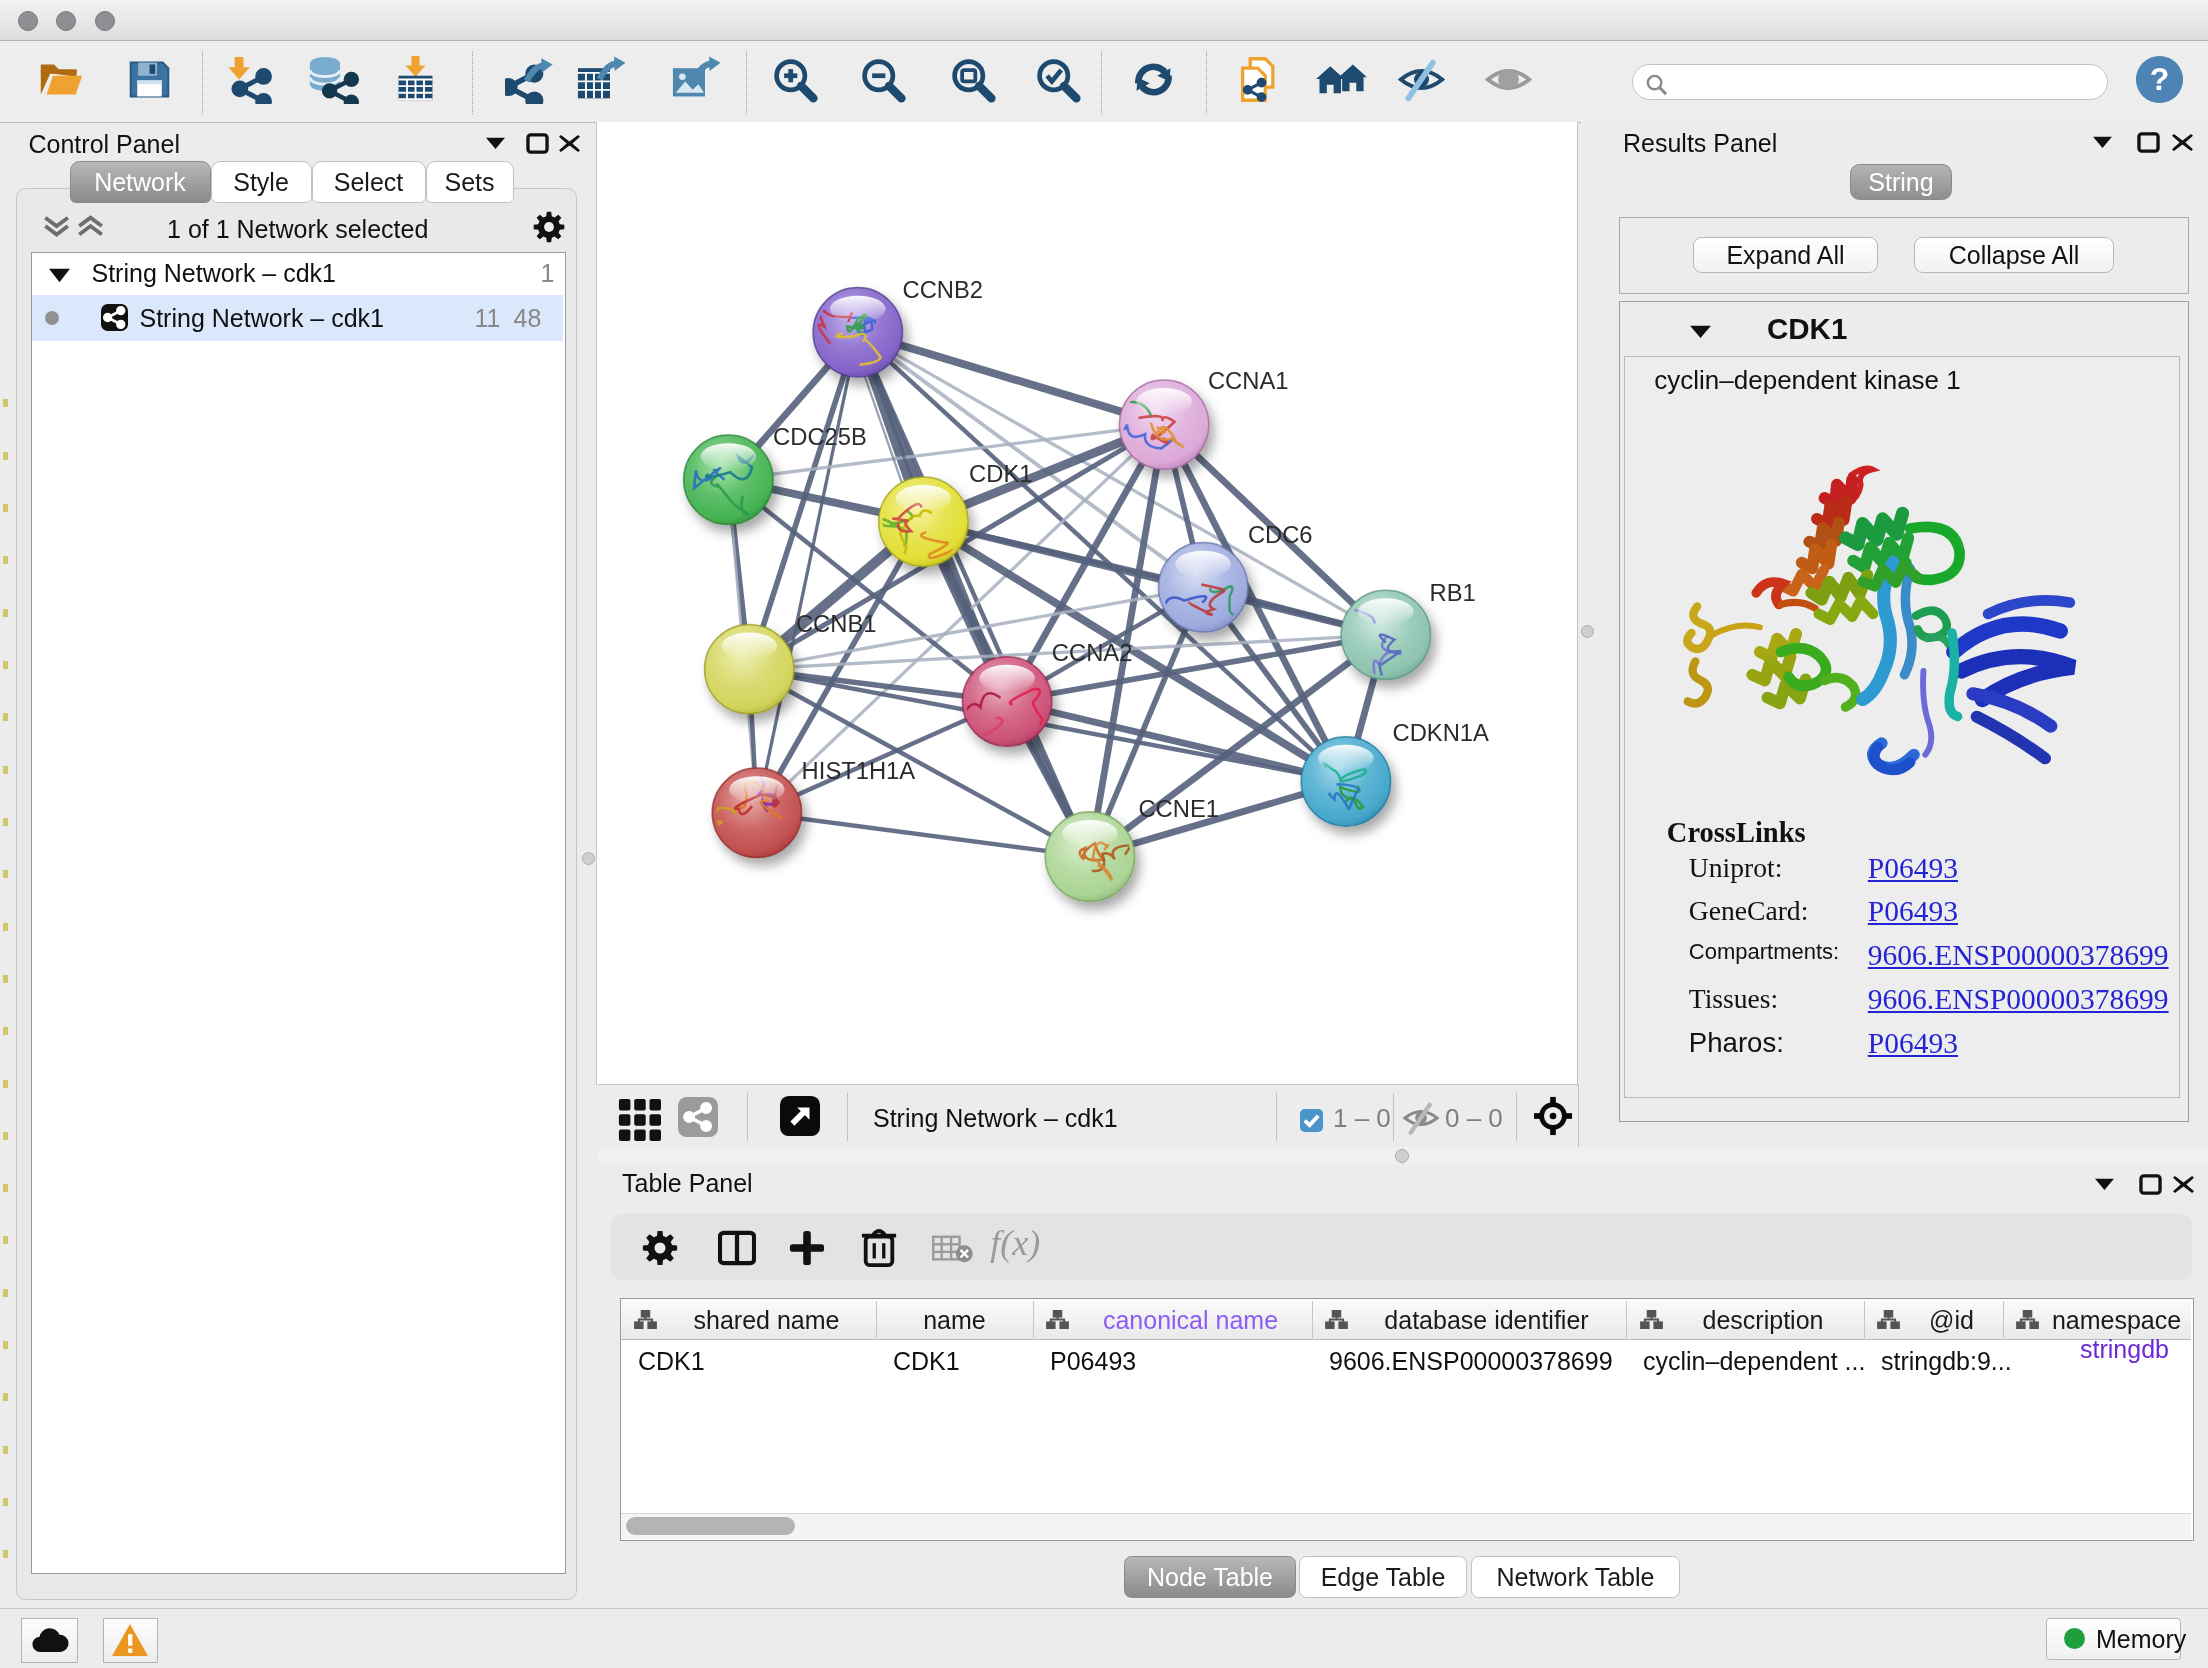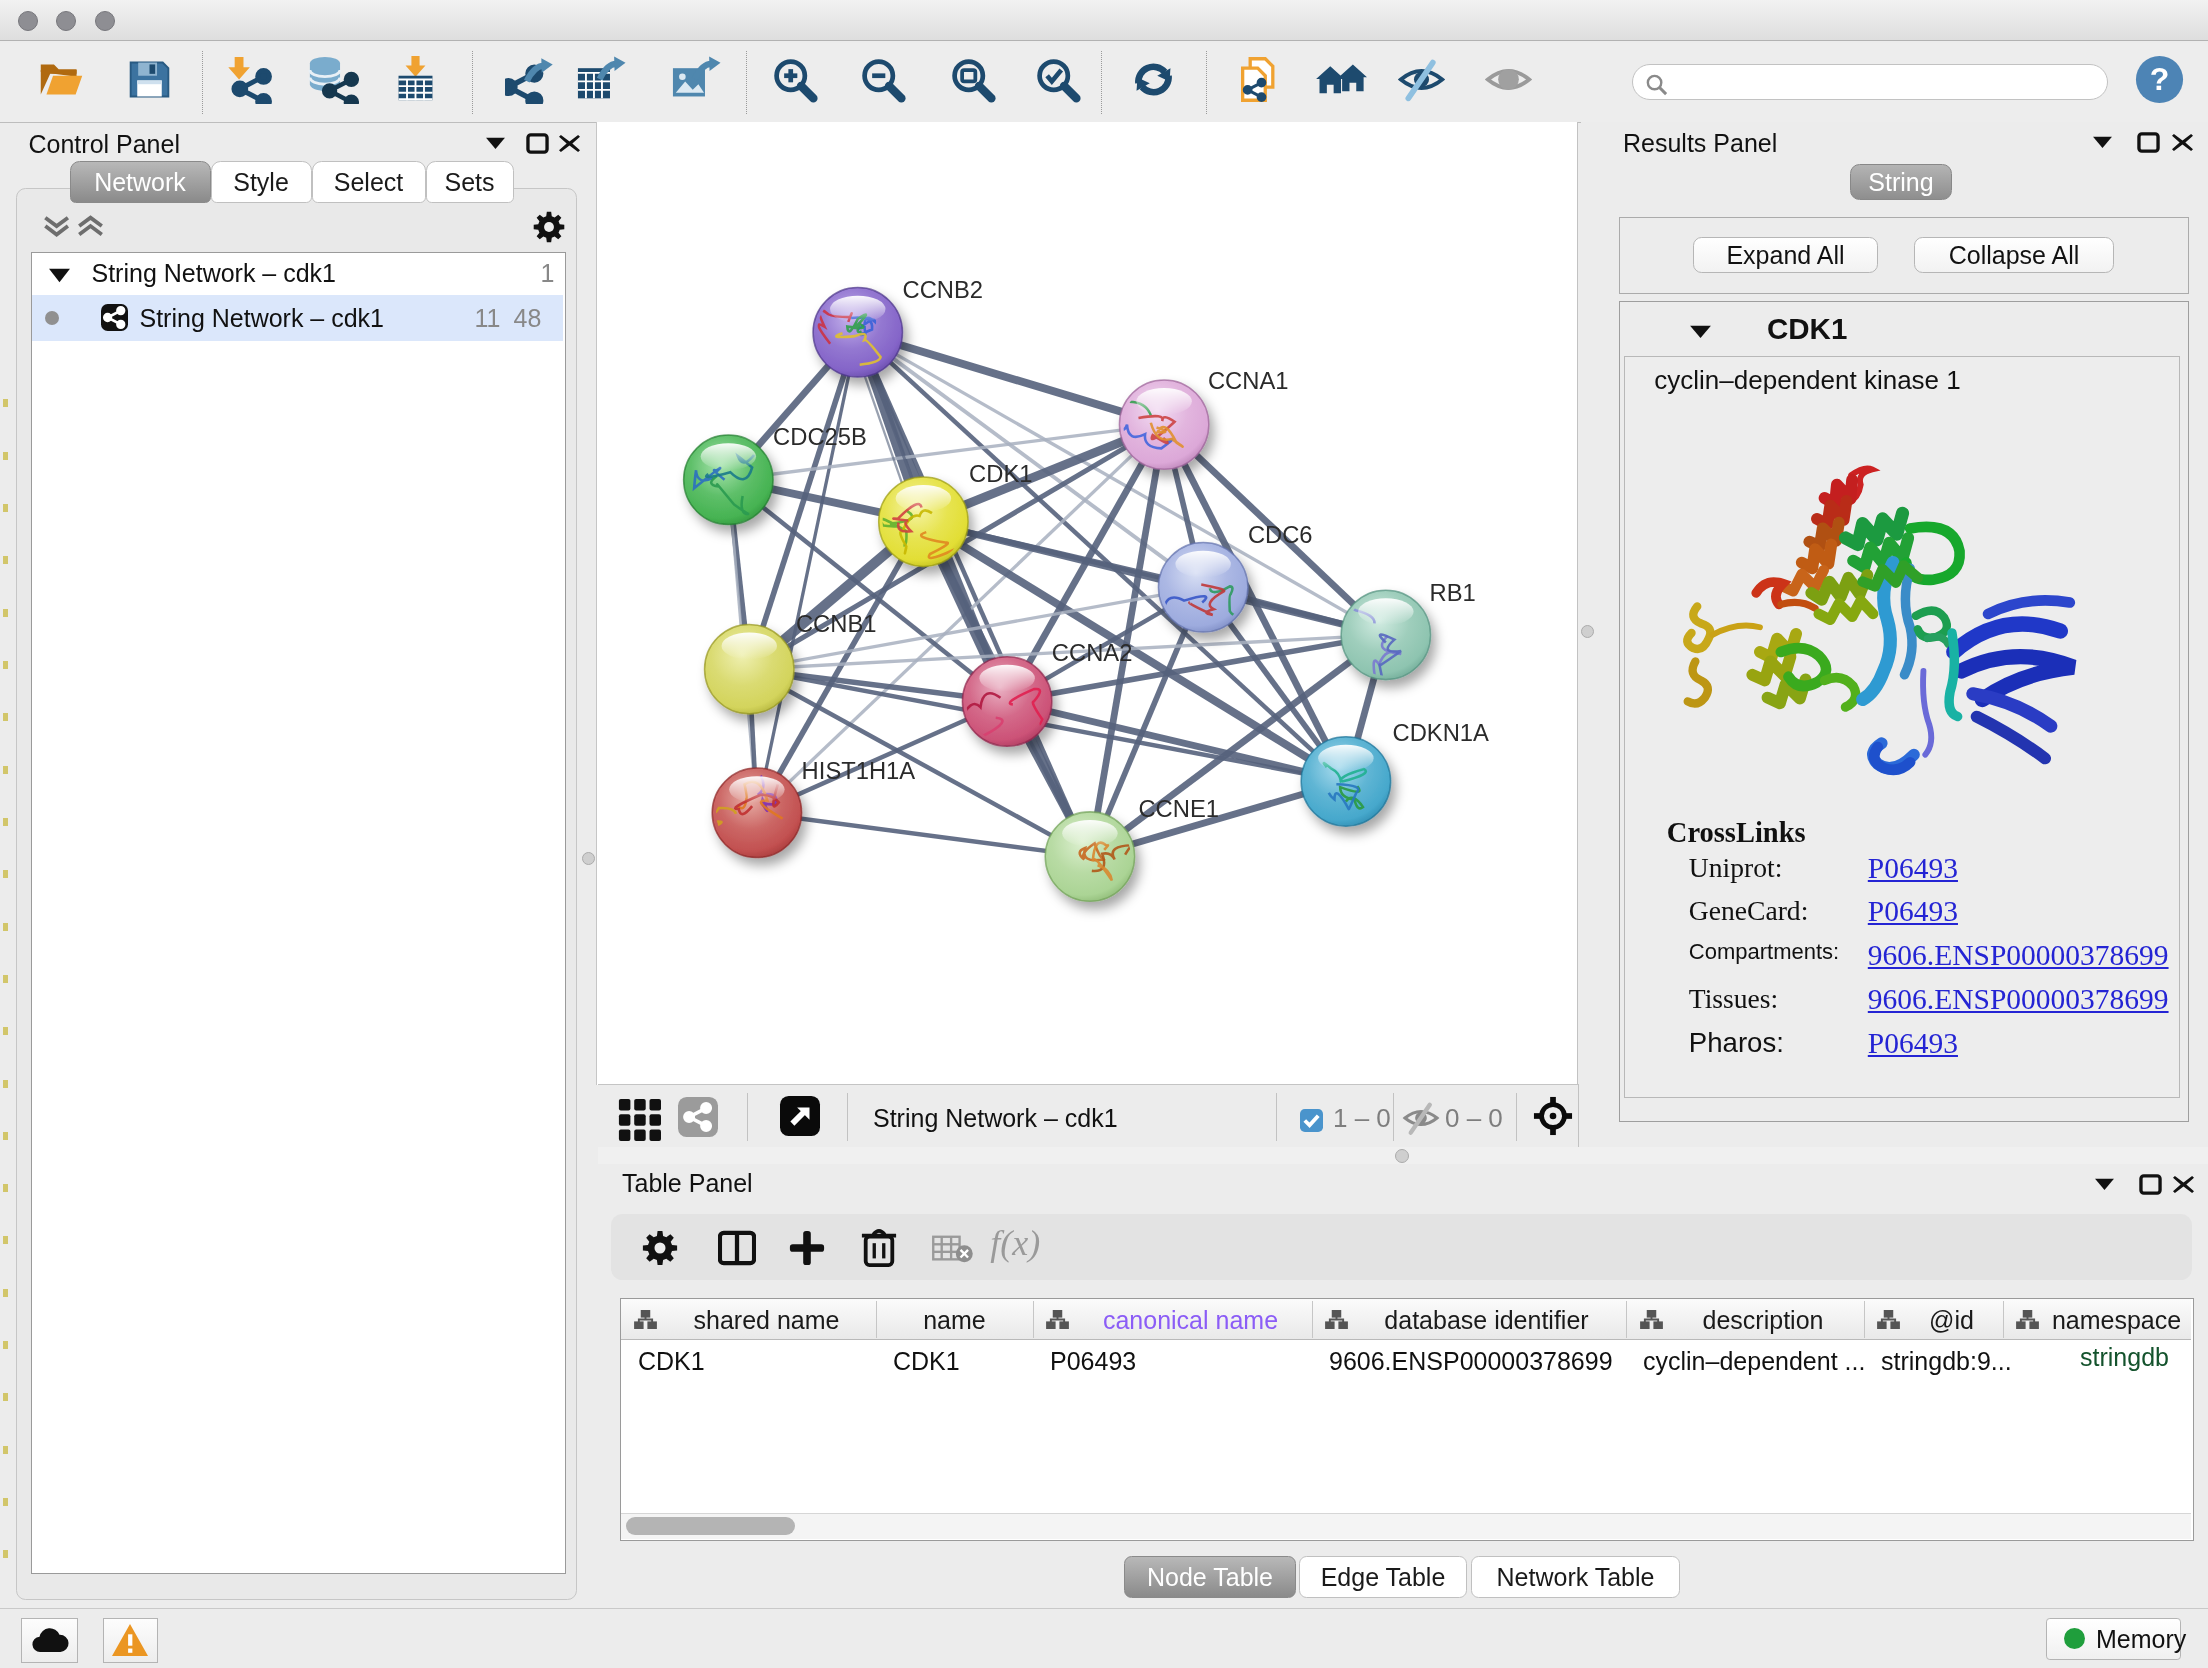--- a/index.html
+++ b/index.html
@@ -202,20 +202,21 @@
 <div class="tab" style="left:416px;top:38px;width:88px;height:42px;line-height:40px;border-radius:9.5px 9.5px 5.7px 5.7px;z-index:5">Sets</div>
 <div class="abs" style="left:6.7px;top:65px;width:561px;height:1412px;border:1.9px solid #c6c6c6;border-radius:9.5px;background:#e9e9e9">
 <svg class="abs" style="left:24px;top:23px" width="67" height="32" viewBox="0 0 70 34">
         <g stroke="#6e6e6e" stroke-width="4" fill="none">
           <path d="M4,6 l12,9 12,-9"></path>
           <path d="M4,15 l12,9 12,-9"></path>
           <path d="M40,15 l12,-9 12,9"></path>
           <path d="M40,24 l12,-9 12,9"></path>
         </g>
       </svg>
+<div class="abs" style="left:0;top:26px;width:561px;text-align:center;font-size:25px;color:#111">1 of 1 Network selected</div>
 <svg class="abs" style="left:515px;top:21px" width="34" height="34" viewBox="0 0 44 44">
         <path d="M41.8,19.2 L41.8,24.8 L35.9,25.6 L34.4,29.3 L38.0,34.0 L34.0,38.0 L29.3,34.4 L25.6,35.9 L24.8,41.8 L19.2,41.8 L18.4,35.9 L14.7,34.4 L10.0,38.0 L6.0,34.0 L9.6,29.3 L8.1,25.6 L2.2,24.8 L2.2,19.2 L8.1,18.4 L9.6,14.7 L6.0,10.0 L10.0,6.0 L14.7,9.6 L18.4,8.1 L19.2,2.2 L24.8,2.2 L25.6,8.1 L29.3,9.6 L34.0,6.0 L38.0,10.0 L34.4,14.7 L35.9,18.4 Z" fill="#111"></path>
         <circle cx="22" cy="22" r="6.4" fill="#ececec"></circle>
       </svg>
 <div class="abs" style="left:14.3px;top:63px;width:535px;height:1322px;background:#fff;border:1.9px solid #9a9a9a">
 <svg class="abs" style="left:15px;top:13.3px" width="25" height="19" viewBox="0 0 26 20">
           <path d="M2,3 h22 l-11,14 z" fill="#111"></path>
         </svg>
 <div class="abs" style="left:59px;top:5.7px;font-size:25px;color:#111">String Network – cdk1</div>
 <div class="abs" style="left:508px;top:5.7px;font-size:25px;color:#888">1</div>
@@ -751,21 +752,21 @@
           <path d="M12,7 v3 M5,13 v-3 h14 v3" fill="none"></path>
         </g>
       </svg>
 <div class="abs" style="left:1424px;top:6.7px;width:143px;text-align:center;font-size:25px;color:#1a1a1a;white-space:nowrap;overflow:hidden">namespace</div>
 <div class="abs" style="left:17px;top:48px;font-size:25px;color:#111;white-space:nowrap">CDK1</div>
 <div class="abs" style="left:272px;top:48px;font-size:25px;color:#111;white-space:nowrap">CDK1</div>
 <div class="abs" style="left:429px;top:48px;font-size:25px;color:#111;white-space:nowrap">P06493</div>
 <div class="abs" style="left:708px;top:48px;font-size:25px;color:#111;white-space:nowrap">9606.ENSP00000378699</div>
 <div class="abs" style="left:1022px;top:48px;font-size:25px;color:#111;white-space:nowrap">cyclin–dependent ...</div>
 <div class="abs" style="left:1260px;top:48px;font-size:25px;color:#111;white-space:nowrap">stringdb:9...</div>
-<div class="abs" style="left:1459px;top:44px;font-size:25px;color:#14532d;white-space:nowrap">stringdb</div>
+<div class="abs" style="left:1459px;top:36px;font-size:25px;color:#6d28d9;white-space:nowrap">stringdb</div>
 <div class="abs" style="left:0;top:214px;width:1570px;height:26px;background:#f4f4f4;border-top:1.9px solid #d6d6d6"></div>
 <div class="abs" style="left:4.8px;top:218px;width:169px;height:18px;background:#b4b4b4;border-radius:9.5px"></div>
 </div>
 <div class="tab tabsel" style="left:526px;top:392px;width:172px;height:42px;line-height:40px">Node Table</div>
 <div class="tab" style="left:701px;top:392px;width:168px;height:42px;line-height:40px">Edge Table</div>
 <div class="tab" style="left:873px;top:392px;width:209px;height:42px;line-height:40px">Network Table</div>
 </div>
 <div class="abs" style="left:0;top:1608px;width:2208px;height:60px;background:#ececec;border-top:1.9px solid #c9c9c9">
 <div class="abs" style="left:21px;top:8.6px;width:57px;height:45px;background:linear-gradient(#fdfdfd,#ededed);border:1.9px solid #b4b4b4"></div>
 <svg class="abs" style="left:31px;top:18px" width="38" height="27" viewBox="0 0 40 28">

